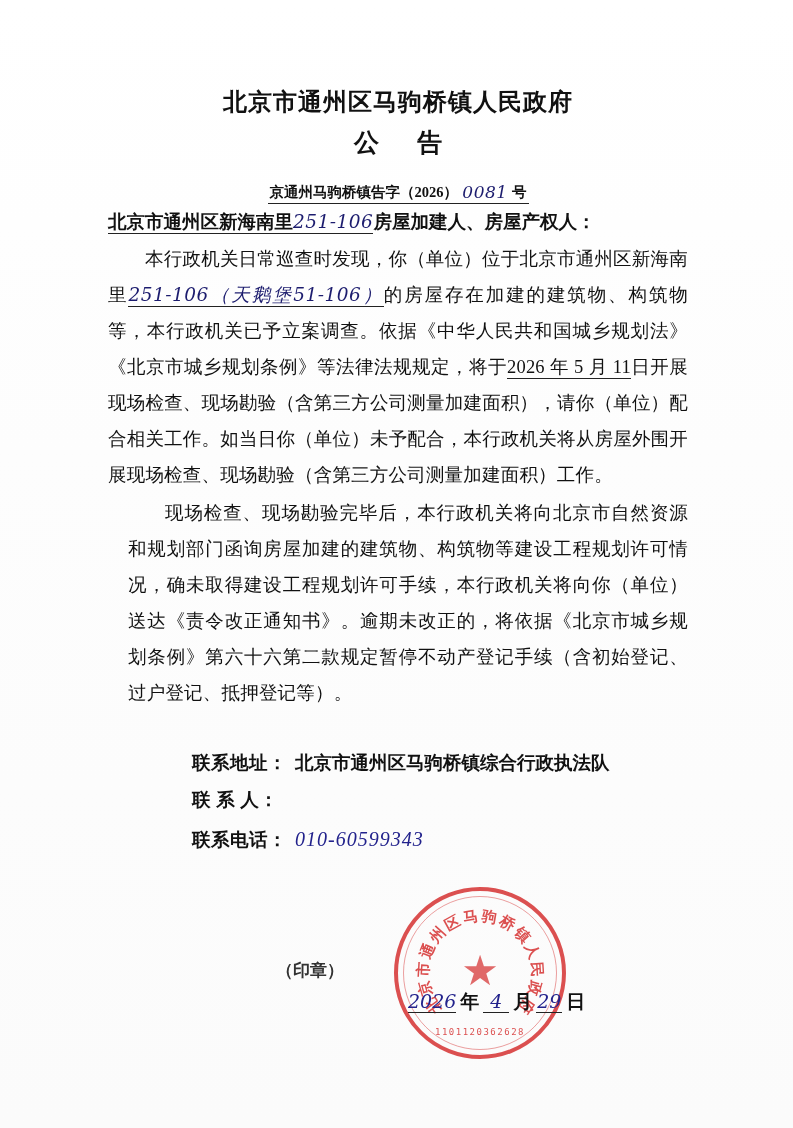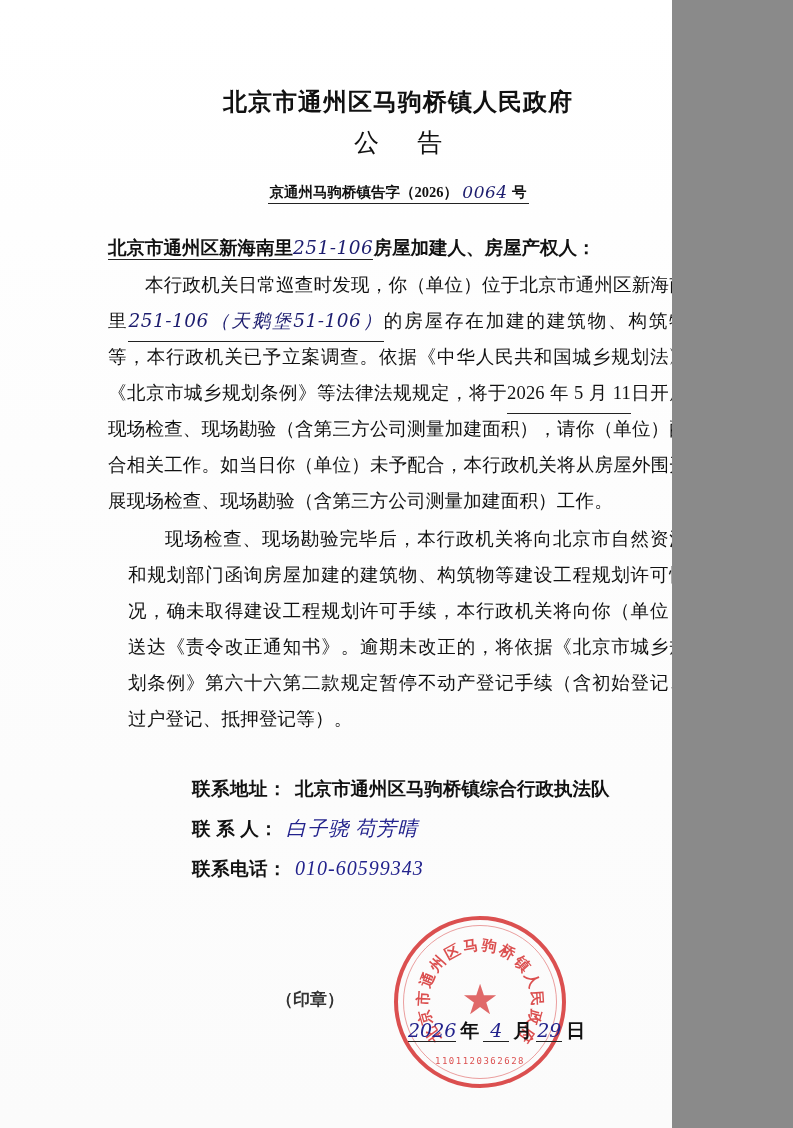--- a/index.html
+++ b/index.html
@@ -2,21 +2,21 @@
 <html><head>
 <meta charset="utf-8">
 <style>
   html, body {
     margin: 0;
     padding: 0;
     background: #8a8a8a;
   }
   .page {
     position: relative;
-    width: 672px;
+    width: 793px;
     height: 1128px;
     background: #ffffff;
     overflow: hidden;
     font-family: "Liberation Serif", "DejaVu Serif", serif;
     color: #111;
     box-sizing: border-box;
   }
   
   .paper-tint {
     position: absolute;
@@ -33,21 +33,21 @@
   .doc-title {
     text-align: center;
     font-size: 24px;
     font-weight: bold;
     letter-spacing: 1px;
     line-height: 1.35;
   }
   .doc-subtitle {
     text-align: center;
     font-size: 25px;
-    font-weight: normal;
+    font-weight: bold;
     letter-spacing: 16px;
     margin-top: 8px;
     padding-left: 16px;
   }
   .doc-number {
     text-align: center;
     font-size: 14.5px;
     font-weight: bold;
     margin-top: 22px;
     position: relative;
@@ -67,21 +67,20 @@
     letter-spacing: 0.5px;
   }
   .fill-no {
     display: inline-block;
     min-width: 54px;
     text-align: center;
     font-size: 17px;
     transform: translateY(1px);
   }
   .addressee {
-    margin-top: 26px;
     font-size: 18.5px;
     font-weight: bold;
     line-height: 1.9;
   }
   .addressee .u {
     border-bottom: 1.4px solid #222;
     padding-bottom: 1px;
   }
   .body-p {
     font-size: 18.5px;
@@ -91,21 +90,21 @@
     text-indent: 2em;
     margin: 0;
     letter-spacing: 0.2px;
   }
   .body-p + .body-p {
     margin-top: 2px;
     margin-left: 20px;
   }
   .u-line {
     border-bottom: 1.4px solid #222;
-    padding-bottom: 10px;
+    padding-bottom: 1px;
   }
   .contact-block {
     margin-top: 34px;
     margin-left: 52px;
     font-size: 18.5px;
     line-height: 2.0;
     font-weight: bold;
   }
   .contact-row {
     display: flex;
@@ -225,21 +224,21 @@
 <div class="page">
   <div class="paper-tint"></div>
 
   <div class="content">
 
     <div class="doc-title">北京市通州区马驹桥镇人民政府</div>
     <div class="doc-subtitle">公 告</div>
 
     <div class="doc-number">
       <span class="numline">
-        <span>京通州马驹桥镇告字（2026）</span><span class="hand fill-no">0064</span><span>号</span>
+        <span>京通州马驹桥镇告字（2026）</span><span class="hand fill-no">0081</span><span>号</span>
       </span>
     </div>
 
     <div class="addressee">
       <span class="u">北京市通州区新海南里</span><span class="u hand">251-106</span><span>房屋加建人、房屋产权人：</span>
     </div>
 
     <p class="body-p">
       <span>本行政机关日常巡查时发现，你（单位）位于北京市通州区新海南里</span><span class="hand u-line">251-106（天鹅堡51-106）</span><span>的房屋存在加建的建筑物、构筑物等，本行政机关已予立案调查。依据《中华人民共和国城乡规划法》《北京市城乡规划条例》等法律法规规定，将于</span><span class="u-line">2026 年 5 月 11</span><span>日开展现场检查、现场勘验（含第三方公司测量加建面积），请你（单位）配合相关工作。如当日你（单位）未予配合，本行政机关将从房屋外围开展现场检查、现场勘验（含第三方公司测量加建面积）工作。</span>
     </p>
@@ -247,21 +246,20 @@
     <p class="body-p">现场检查、现场勘验完毕后，本行政机关将向北京市自然资源和规划部门函询房屋加建的建筑物、构筑物等建设工程规划许可情况，确未取得建设工程规划许可手续，本行政机关将向你（单位）送达《责令改正通知书》。逾期未改正的，将依据《北京市城乡规划条例》第六十六第二款规定暂停不动产登记手续（含初始登记、过户登记、抵押登记等）。</p>
 
 
     <div class="contact-block">
       <div class="contact-row">
         <span class="contact-label">联系地址：</span>
         <span class="contact-value">北京市通州区马驹桥镇综合行政执法队</span>
       </div>
       <div class="contact-row">
         <span class="contact-label">联 系 人：</span>
-        <span class="contact-value hand-big">白子骁 苟芳晴</span>
       </div>
       <div class="contact-row">
         <span class="contact-label">联系电话：</span>
         <span class="contact-value hand-big">010-60599343</span>
       </div>
     </div>
 
     <div class="sign-area">
 
       <div class="seal">

